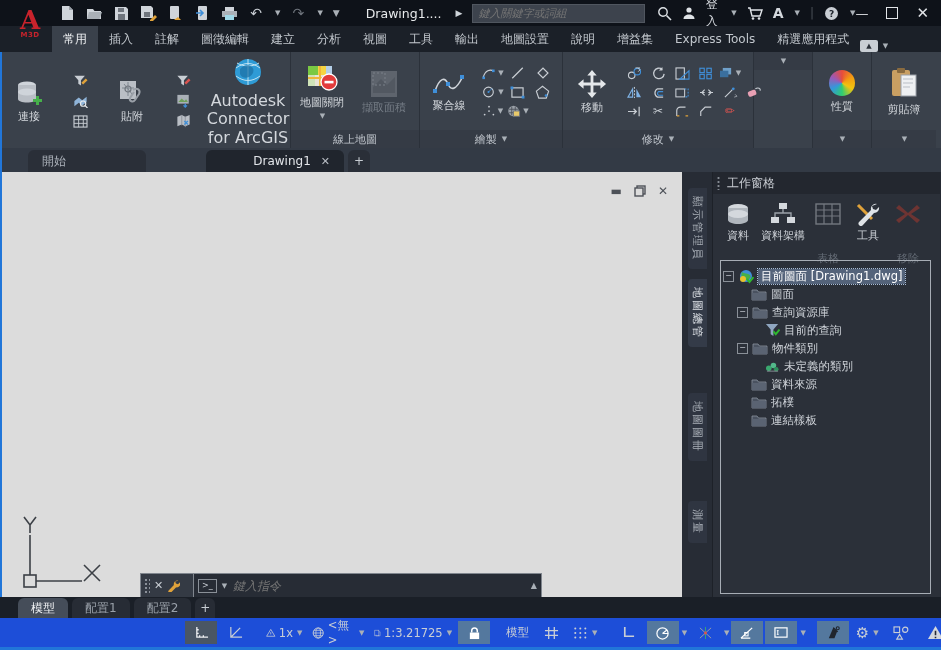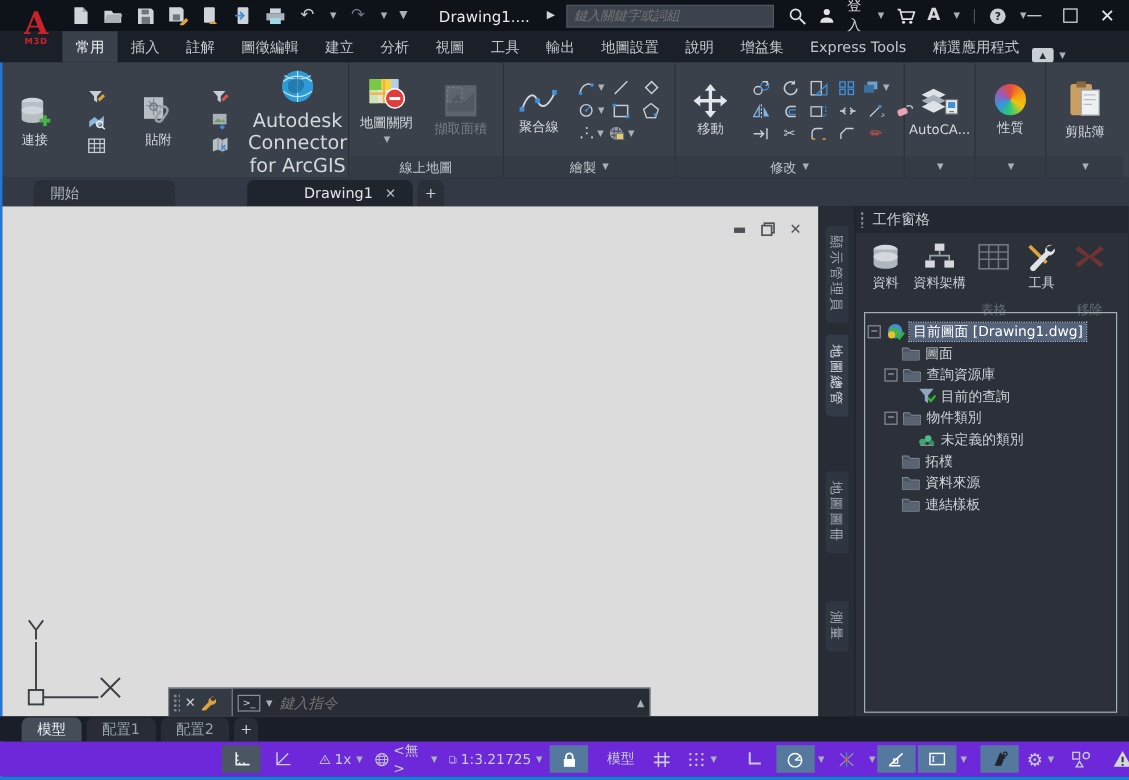--- a/index.html
+++ b/index.html
@@ -87,21 +87,21 @@
                    font-size:12px;font-family:inherit;}
   .prompt-chip{border:1px solid #8a9098;font-size:8px;padding:0 3px;height:12px;display:flex;align-items:center;color:#c9ced4;}
   
   .laytabs{left:0;top:597px;width:941px;height:21px;background:#1a1f27;display:flex;align-items:flex-end;}
   .ltab{height:20px;display:flex;align-items:center;padding:0 13px;border-radius:6px 6px 0 0;
         background:#272c35;color:#9aa1aa;margin-left:4px;font-size:12px;}
   .ltab.active{background:#454d59;color:#eef0f2;}
   .ltab-add{width:20px;height:20px;border-radius:6px 6px 0 0;background:#272c35;color:#c9ced4;
             display:flex;align-items:center;justify-content:center;margin-left:4px;font-size:12px;}
   
-  .statusbar{left:0;top:618px;width:941px;height:29px;background:#6d28d9;display:flex;align-items:center;}
+  .statusbar{left:0;top:618px;width:941px;height:29px;background:#1d4ed8;display:flex;align-items:center;}
   .st-cluster{margin-left:185px;display:flex;align-items:center;gap:2px;color:#c9ced5;}
   .st{height:23px;min-width:24px;padding:0 4px;display:flex;align-items:center;justify-content:center;gap:3px;font-size:11.5px;}
   .st.on{background:#54789e;color:#fff;}
   .st.litegray{background:#4a5664;}
   .st-sep{width:8px;}
   .bottomline{left:0;top:647px;width:941px;height:3px;background:#2176d9;}
 </style>
 </head>
 <body>
 
@@ -519,31 +519,20 @@
         <span class="micell"></span>
       </div>
     </div>
     <div class="ptitle">
       <span>修改</span>
         <span class="caret">▼</span>
     </div>
   </div>
 
   <div class="panel tall">
-    <div class="pbody">
-      <svg width="34" height="30" viewBox="0 0 34 30">
-          <path d="M2 10l10-5 10 5-10 5z" fill="#dfe3e7"></path>
-          <path d="M2 15l10-5 10 5-10 5z" fill="#aab0b7"></path>
-          <path d="M2 20l10-5 10 5-10 5z" fill="#dfe3e7"></path>
-          <rect x="22" y="14" width="10" height="12" fill="#e8eaec" stroke="#6f757d"></rect>
-          <rect x="24" y="16" width="6" height="5" fill="#3f8fd9"></rect>
-          <path d="M25 24h4" stroke="#6f757d"></path>
-        </svg>
-      <span style="font-size:11px;">AutoCA...</span>
-    </div>
     <div class="ptitle">
         <span class="caret">▼</span>
       </div>
   </div>
 
   <div class="panel tall">
     <div class="pbody">
       <span class="wheel"></span>
       <span style="font-size:11px;">性質</span>
     </div>
@@ -713,30 +702,30 @@
         </span>
       <span>未定義的類別</span>
     </div>
     <div class="trow" style="padding-left:28px;">
       <span class="tico">
           <svg width="16" height="13" viewBox="0 0 16 13">
             <path d="M1 2h5l1.5 2H15v8H1z" fill="#4a5260" stroke="#8a93a0" stroke-width=".8"></path>
             <path d="M1 5h14v7H1z" fill="#5a6372"></path>
           </svg>
         </span>
-      <span>拓樸</span>
+      <span>資料來源</span>
     </div>
     <div class="trow" style="padding-left:28px;">
       <span class="tico">
           <svg width="16" height="13" viewBox="0 0 16 13">
             <path d="M1 2h5l1.5 2H15v8H1z" fill="#4a5260" stroke="#8a93a0" stroke-width=".8"></path>
             <path d="M1 5h14v7H1z" fill="#5a6372"></path>
           </svg>
         </span>
-      <span>資料來源</span>
+      <span>拓樸</span>
     </div>
     <div class="trow" style="padding-left:28px;">
       <span class="tico">
           <svg width="16" height="13" viewBox="0 0 16 13">
             <path d="M1 2h5l1.5 2H15v8H1z" fill="#4a5260" stroke="#8a93a0" stroke-width=".8"></path>
             <path d="M1 5h14v7H1z" fill="#5a6372"></path>
           </svg>
         </span>
       <span>連結樣板</span>
     </div>

